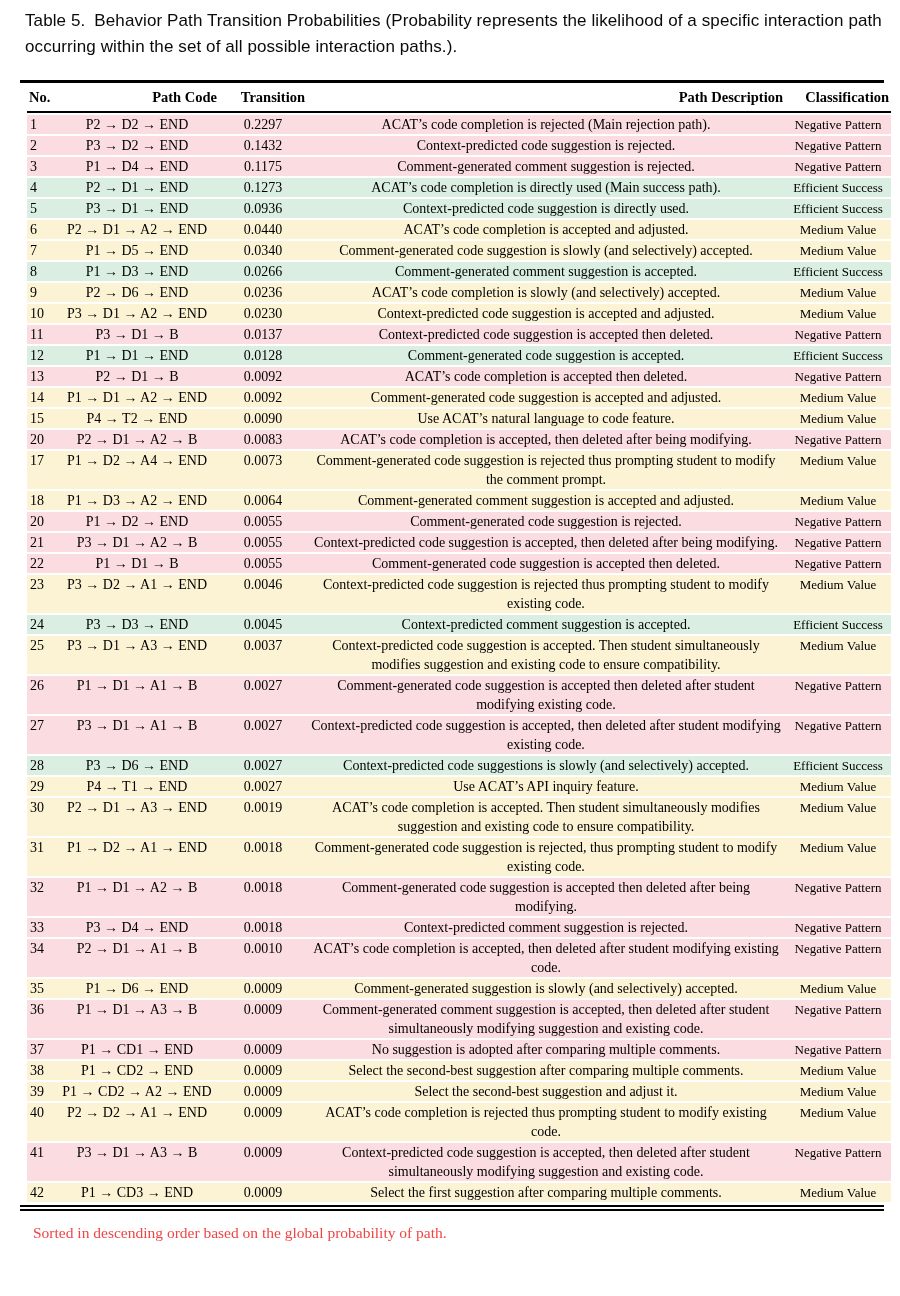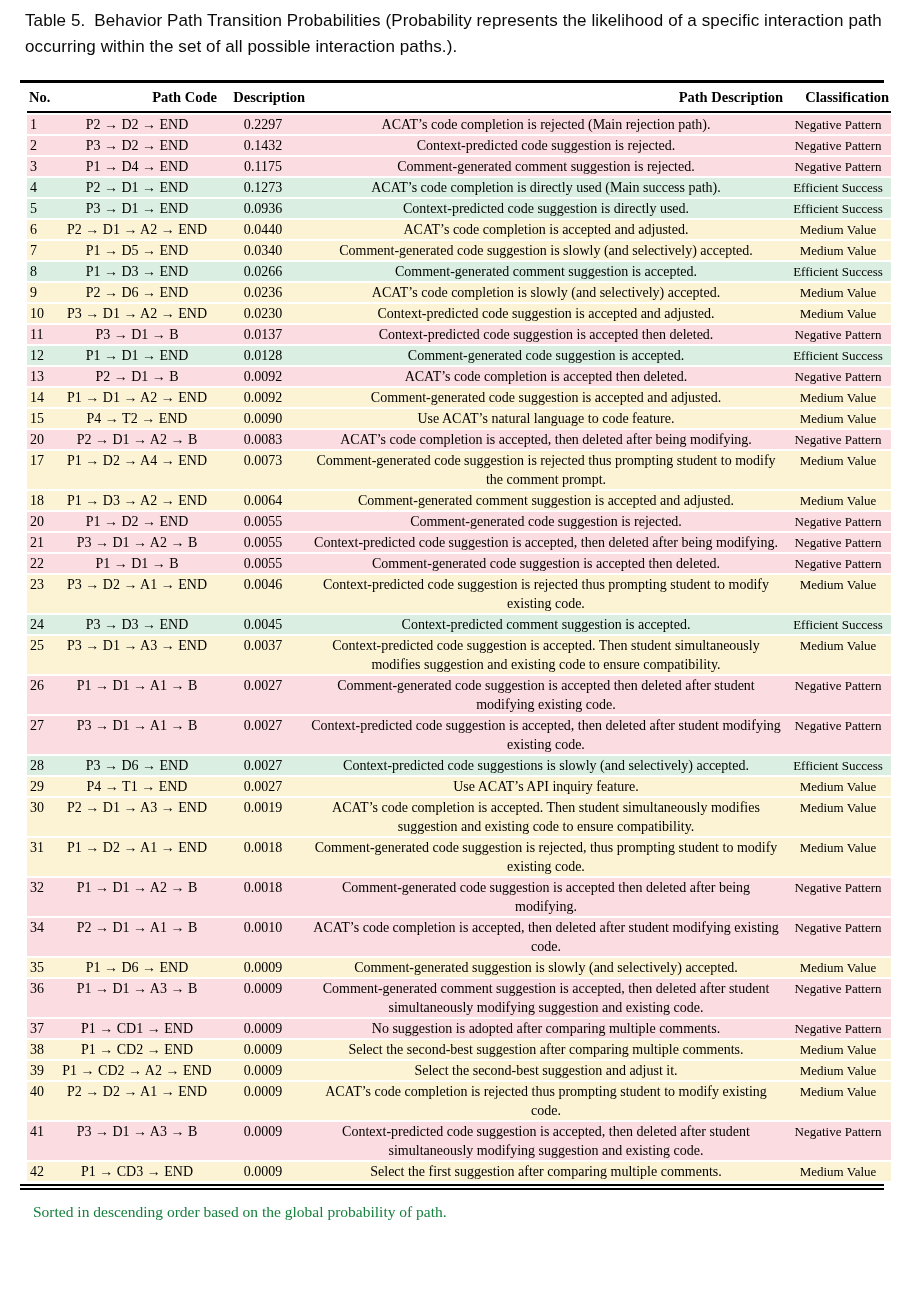--- a/index.html
+++ b/index.html
@@ -66,21 +66,21 @@
     height: 2px;
     border-top: 2.5px solid #000;
     border-bottom: 2px solid #000;
     margin-top: 1px;
   }
   .footnote {
     margin: 12px 0 0 13px;
     font-family: "Liberation Serif", serif;
     font-size: 15.5px;
     line-height: 20px;
-    color: #15803d;
+    color: #ef4444;
   }
 </style>
 </head>
 <body>
 
 <div class="page">
 
   <div class="caption">
     <span class="cap-label">Table 5.</span><span>Behavior Path Transition Probabilities (Probability represents the likelihood of a specific interaction path occurring within the set of all possible interaction paths.).</span>
   </div>
@@ -93,21 +93,21 @@
         <col style="width:28px">
         <col style="width:164px">
         <col style="width:88px">
         <col style="width:478px">
         <col style="width:106px">
       </colgroup>
       <thead>
         <tr>
           <th class="c-no">No.</th>
           <th class="c-path">Path Code</th>
-          <th class="c-prob">Description</th>
+          <th class="c-prob">Transition</th>
           <th class="c-desc">Path Description</th>
           <th class="c-class">Classification</th>
         </tr>
       </thead>
       <tbody id="tbody">
           <tr class="negative">
     <td class="c-no">1</td>
     <td class="c-path">P2 → D2 → END</td>
     <td class="c-prob">0.2297</td>
     <td class="c-desc">ACAT’s code completion is rejected (Main rejection path).</td>
@@ -317,20 +317,27 @@
     <td class="c-class">Medium Value</td>
   </tr>
           <tr class="negative">
     <td class="c-no">32</td>
     <td class="c-path">P1 → D1 → A2 → B</td>
     <td class="c-prob">0.0018</td>
     <td class="c-desc">Comment-generated code suggestion is accepted then deleted after being modifying.</td>
     <td class="c-class">Negative Pattern</td>
   </tr>
           <tr class="negative">
+    <td class="c-no">33</td>
+    <td class="c-path">P3 → D4 → END</td>
+    <td class="c-prob">0.0018</td>
+    <td class="c-desc">Context-predicted comment suggestion is rejected.</td>
+    <td class="c-class">Negative Pattern</td>
+  </tr>
+          <tr class="negative">
     <td class="c-no">34</td>
     <td class="c-path">P2 → D1 → A1 → B</td>
     <td class="c-prob">0.0010</td>
     <td class="c-desc">ACAT’s code completion is accepted, then deleted after student modifying existing code.</td>
     <td class="c-class">Negative Pattern</td>
   </tr>
           <tr class="medium">
     <td class="c-no">35</td>
     <td class="c-path">P1 → D6 → END</td>
     <td class="c-prob">0.0009</td>

